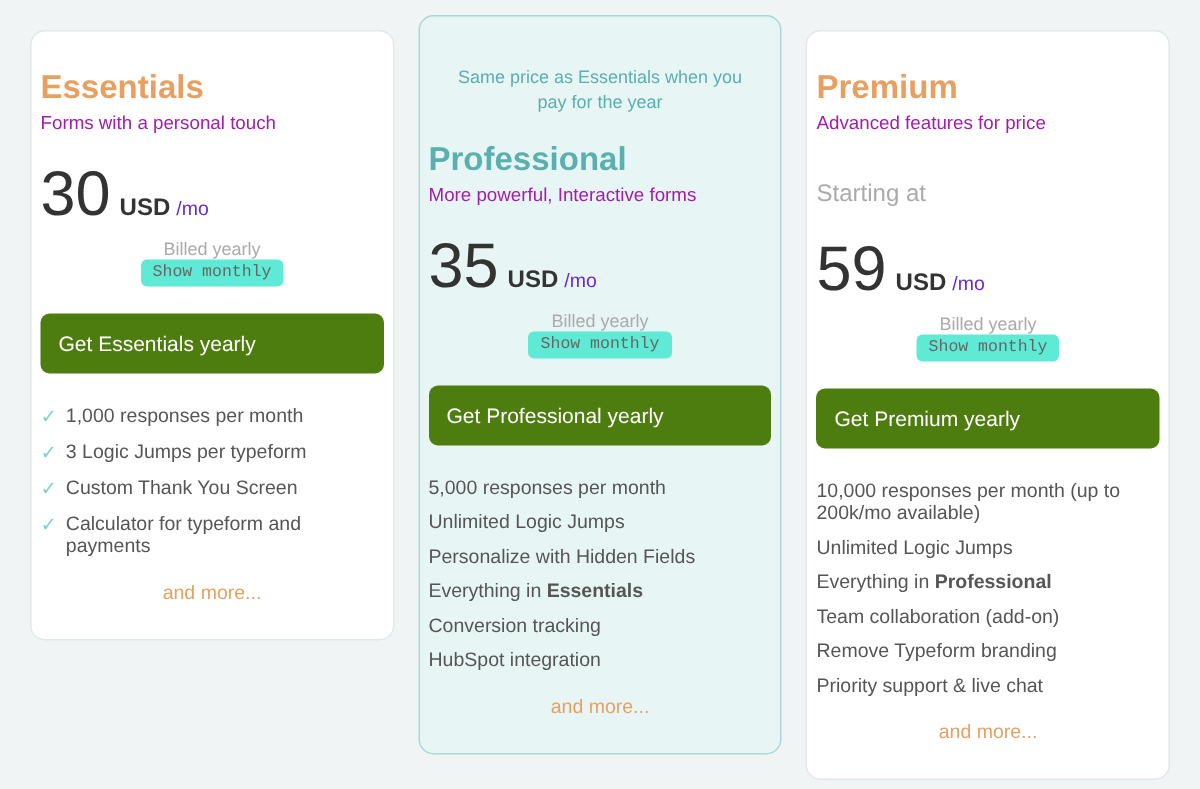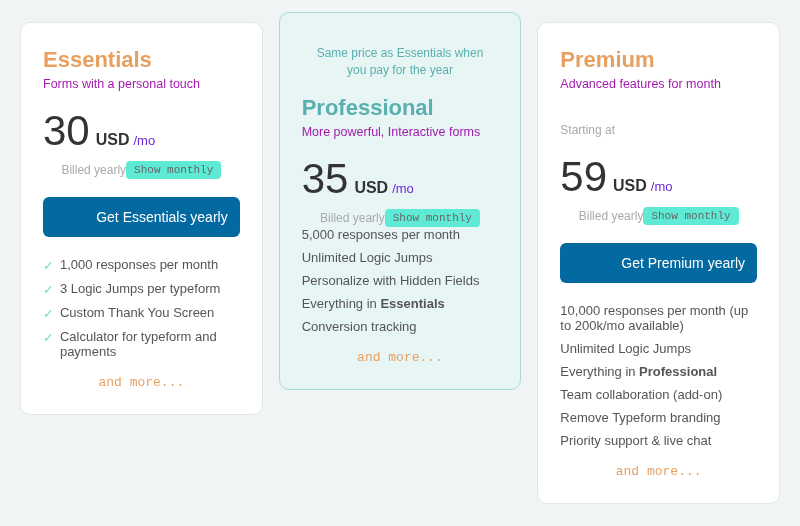--- a/index.html
+++ b/index.html
@@ -15,21 +15,21 @@
     .pricing-wrapper {
       display: flex;
       align-items: flex-start;
       gap: 16px;
       max-width: 780px;
       width: 100%;
     }
     .card {
       background: #fff;
       border-radius: 10px;
-      padding: 24px 22px;
+      padding: 24px 6px;
       flex: 1;
       border: 1px solid #e0e8e8;
     }
     .card.featured {
       background: #e8f5f5;
       border: 1.5px solid #aad8d8;
       position: relative;
       margin-top: -10px;
     }
     .featured-banner {
@@ -69,48 +69,49 @@
     }
     .price-mo {
       font-size: 13px;
       color: #6d28d9;
     }
     .billed-row {
       display: flex;
       align-items: center;
       justify-content: center;
       margin-top: 6px;
+      flex-direction: column;
     }
     .billed-text {
       font-size: 12px;
       color: #aaa;
     }
     .show-monthly-btn {
       font-size: 11px;
       color: #666;
       background: #5eead4;
       border: none;
       border-radius: 4px;
       padding: 3px 8px;
       cursor: pointer;
       font-family: Liberation Mono, monospace;
     }
     .cta-btn {
       display: block;
       width: 100%;
-      text-align: right;
+      text-align: left;
       padding: 12px;
       border-radius: 6px;
       border: none;
       cursor: pointer;
       font-size: 14px;
       font-weight: 500;
       margin-top: 18px;
       margin-bottom: 20px;
-      background: #0369a1;
+      background: #4d7c0f;
       color: #fff;
     }
     .feature-list {
       list-style: none;
       font-size: 13px;
       color: #555;
     }
     .feature-list li {
       margin-bottom: 8px;
       display: flex;
@@ -128,24 +129,23 @@
       color: #555;
       margin-bottom: 8px;
       padding-left: 0;
     }
     .and-more {
       text-align: center;
       color: #e8a060;
       font-size: 13px;
       margin-top: 16px;
       display: block;
-      font-family: Liberation Mono, monospace;
     }
     .starting-at {
-      font-size: 12px;
+      font-size: 16px;
       color: #aaa;
       margin-top: 32px;
     }
     strong { font-weight: 700; }
   </style>
 </head>
 <body>
 
 <div class="pricing-wrapper">
 
@@ -191,33 +191,35 @@
     <div class="price-row">
       <span class="price-amount">35</span>
       <span style="margin-left:6px;"></span>
       <span class="price-currency">USD</span>
       <span class="price-mo">/mo</span>
     </div>
     <div class="billed-row">
       <span class="billed-text">Billed yearly</span>
       <button class="show-monthly-btn">Show monthly</button>
     </div>
+    <button class="cta-btn">Get Professional yearly</button>
     <div class="feature-plain-list">
       <span class="feature-plain">5,000 responses per month</span>
       <span class="feature-plain">Unlimited Logic Jumps</span>
       <span class="feature-plain">Personalize with Hidden Fields</span>
       <span class="feature-plain">Everything in <strong>Essentials</strong></span>
       <span class="feature-plain">Conversion tracking</span>
+      <span class="feature-plain">HubSpot integration</span>
     </div>
     <span class="and-more">and more...</span>
   </div>
 
   <div class="card">
     <span class="plan-name premium">Premium</span>
-    <p class="plan-desc">Advanced features for month</p>
+    <p class="plan-desc">Advanced features for price</p>
     <p class="starting-at">Starting at</p>
     <div class="price-row">
       <span class="price-amount">59</span>
       <span style="margin-left:6px;"></span>
       <span class="price-currency">USD</span>
       <span class="price-mo">/mo</span>
     </div>
     <div class="billed-row">
       <span class="billed-text">Billed yearly</span>
       <button class="show-monthly-btn">Show monthly</button>

